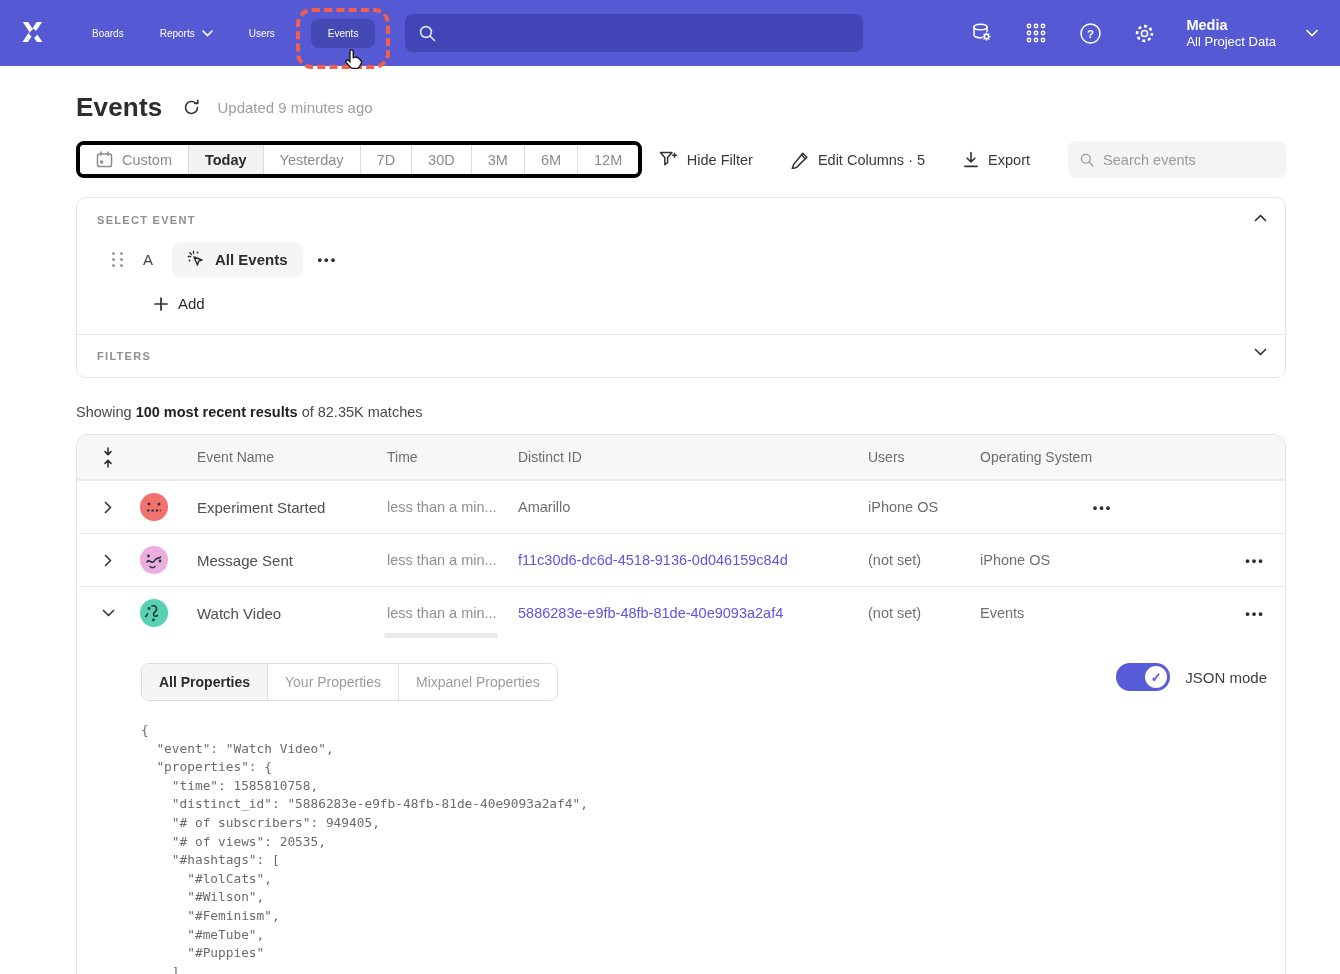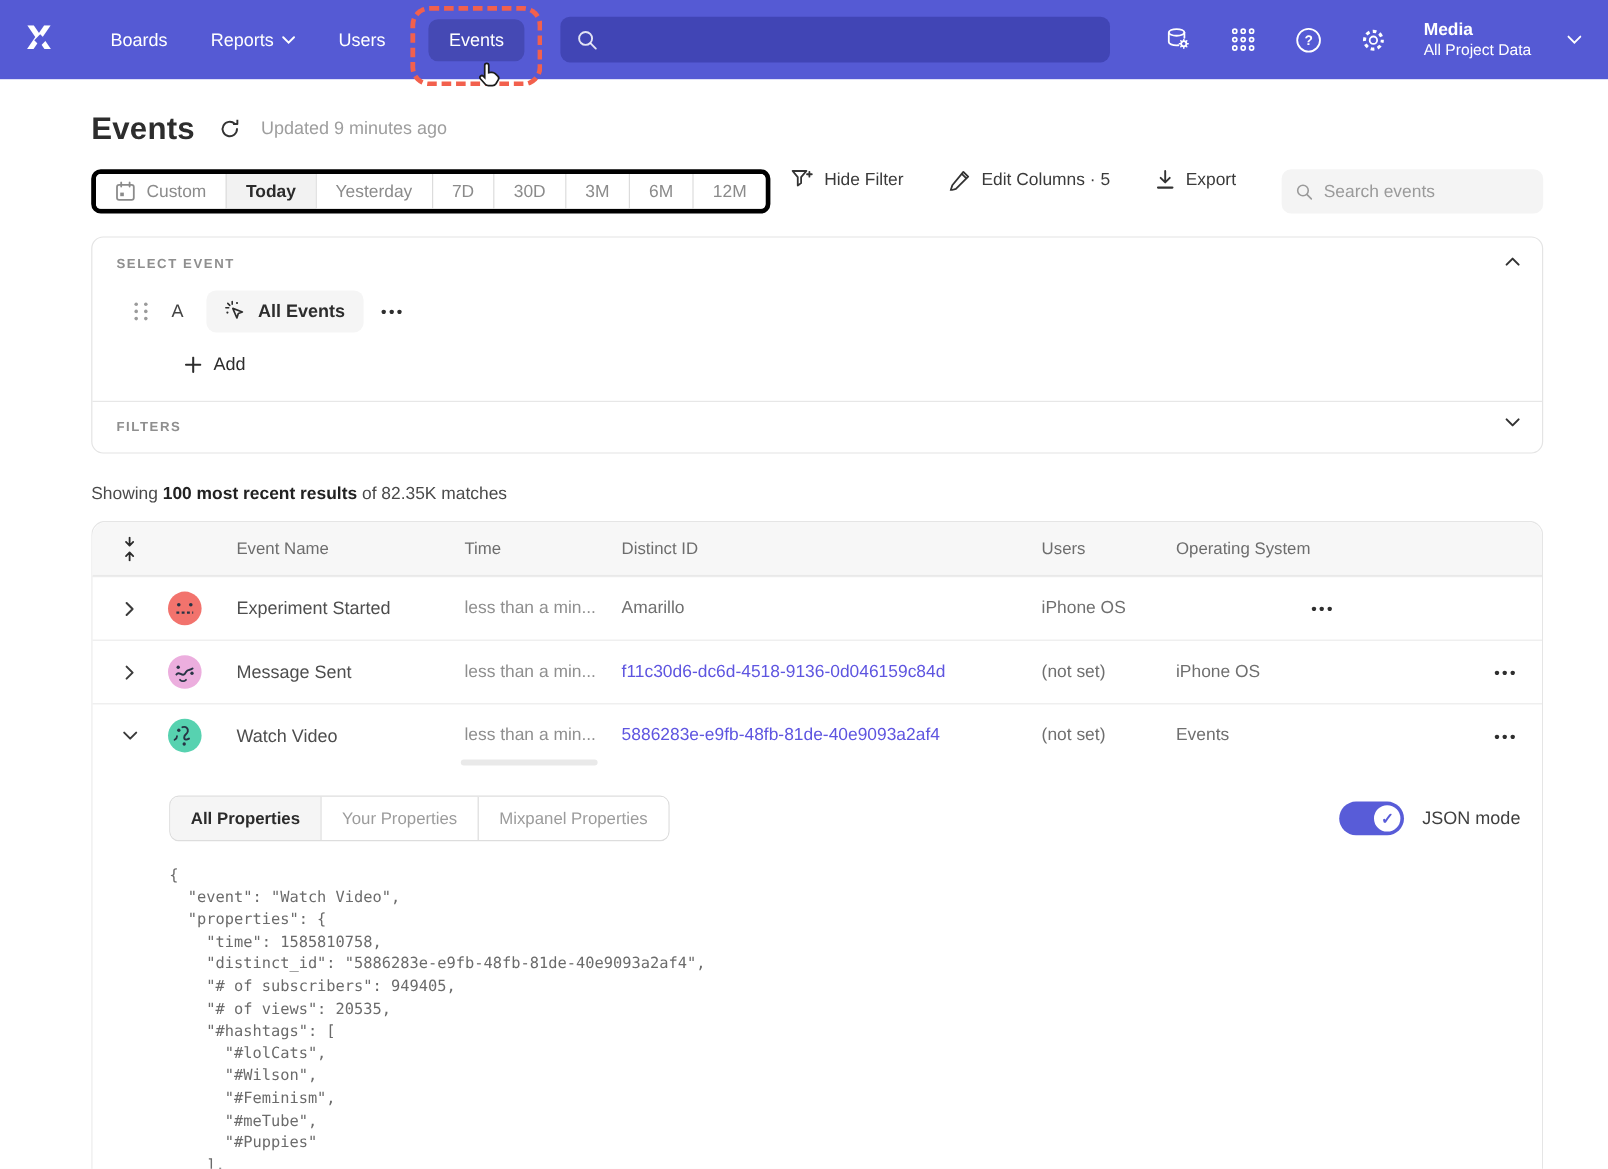--- a/index.html
+++ b/index.html
@@ -6,21 +6,21 @@
   html,body { width:1340px; height:974px; overflow:hidden; background:#fff;
               font-family:"Liberation Sans", sans-serif; }
 
   
   .navbar { height:66px; background:#555ad4; display:flex; align-items:center;
             padding:0 22px; position:relative; z-index:10; }
   .logo { width:30px; height:26px; margin-right:40px; position:relative; cursor:pointer; }
   .logo .x { color:#fff; font-size:27px; font-weight:700; line-height:26px; font-family:"DejaVu Sans", sans-serif; }
   .logo .gap { position:absolute; width:7px; height:7px; background:#555ad4; left:8px; top:10px; transform:rotate(45deg); }
   .nav-items { display:flex; align-items:center; gap:36px; }
-  .nav-item { color:#fff; font-size:15px; font-weight:500; padding:8px 0; cursor:pointer;
+  .nav-item { color:#fff; font-size:10px; font-weight:500; padding:8px 0; cursor:pointer;
               display:flex; align-items:center; gap:7px; }
   .nav-events-wrap { position:relative; }
   .nav-item.active { background:#4549b4; border-radius:8px; padding:9px 17px; }
   .annotation { position:absolute; left:-15px; right:-15px; top:-11px; bottom:-21px;
                 border:4px dashed #f2604d; border-radius:16px; pointer-events:none; z-index:5; }
   .hand-cursor { position:absolute; left:50%; bottom:-24px; z-index:6; }
   .nav-search { margin-left:30px; width:458px; height:38px; background:rgba(13,16,100,0.28);
                 border-radius:8px; display:flex; align-items:center; padding:0 14px; gap:10px; }
   .nav-search input { background:transparent; border:0; outline:none; color:#fff; font-size:15px;
                       width:100%; font-family:"Liberation Sans", sans-serif; }
@@ -38,21 +38,21 @@
   .refresh-btn { cursor:pointer; display:flex; margin-left:4px; }
   .updated { color:#9e9e9e; font-size:15px; }
 
   
   .toolbar { margin-top:18px; display:flex; align-items:center; }
   .seg-group { display:flex; border:4px solid #000000; border-radius:8px; overflow:hidden; height:37px; }
   .seg { display:flex; align-items:center; gap:9px; padding:0 16px; font-size:14.5px; color:#8b8b8b;
          border-left:1px solid #dcdcdc; cursor:pointer; background:#fff; }
   .seg:first-child { border-left:0; }
   .seg.sel { background:#f2f2f2; color:#2b2b2b; font-weight:700; }
-  .tool-btns { margin-left:auto; display:flex; align-items:flex-start; gap:38px; }
+  .tool-btns { margin-left:auto; display:flex; align-items:center; gap:38px; }
   .tool-btn { display:flex; align-items:center; gap:9px; font-size:14.5px; color:#3a3a3a; font-weight:500; cursor:pointer; }
   .mini-search { width:218px; height:37px; background:#f4f4f4; border-radius:8px; display:flex;
                  align-items:center; gap:9px; padding:0 12px; }
   .mini-search input { border:0; outline:none; background:transparent; font-size:14.5px; color:#444;
                        width:100%; font-family:"Liberation Sans", sans-serif; }
   .mini-search input::placeholder { color:#9a9a9a; }
 
   
   .qpanel { margin-top:19px; border:1px solid #e4e4e4; border-radius:10px; }
   .qsec1 { padding:16px 20px 22px; position:relative; }
@@ -90,21 +90,21 @@
   .cell-time { font-size:14.5px; color:#8f8f8f; white-space:nowrap; overflow:hidden; }
   .cell-id { font-size:14.5px; color:#5e55e0; cursor:pointer; white-space:nowrap; }
   .cell-dim { font-size:14.5px; color:#6f6f6f; }
   .row-menu { letter-spacing:2px; font-size:13px; font-weight:700; color:#2f2f2f; cursor:pointer; text-align:center; }
 
   .scrollbar-thumb { position:absolute; left:307px; top:198px; width:114px; height:5px;
                      background:#e9e9e9; border-radius:3px; cursor:pointer; }
 
   
   .detail { padding:24px 18px 0 64px; }
-  .detail-top { display:flex; align-items:center; }
+  .detail-top { display:flex; align-items:flex-start; }
   .tabs { display:inline-flex; border:1px solid #ddd; border-radius:8px; overflow:hidden; height:38px; }
   .tab { display:flex; align-items:center; padding:0 17px; font-size:14px; color:#9c9c9c;
          border-left:1px solid #ddd; cursor:pointer; background:#fff; }
   .tab:first-child { border-left:0; }
   .tab.sel { background:#f5f5f5; color:#2b2b2b; font-weight:700; }
   .json-toggle-wrap { margin-left:auto; display:flex; align-items:center; gap:15px; }
   .switch { width:54px; height:28px; border-radius:14px; background:#585cd8; position:relative; cursor:pointer; }
   .switch .knob { position:absolute; right:3px; top:3px; width:22px; height:22px; border-radius:50%;
                   background:#fff; display:flex; align-items:center; justify-content:center;
                   color:#585cd8; font-size:13px; font-weight:700; }

